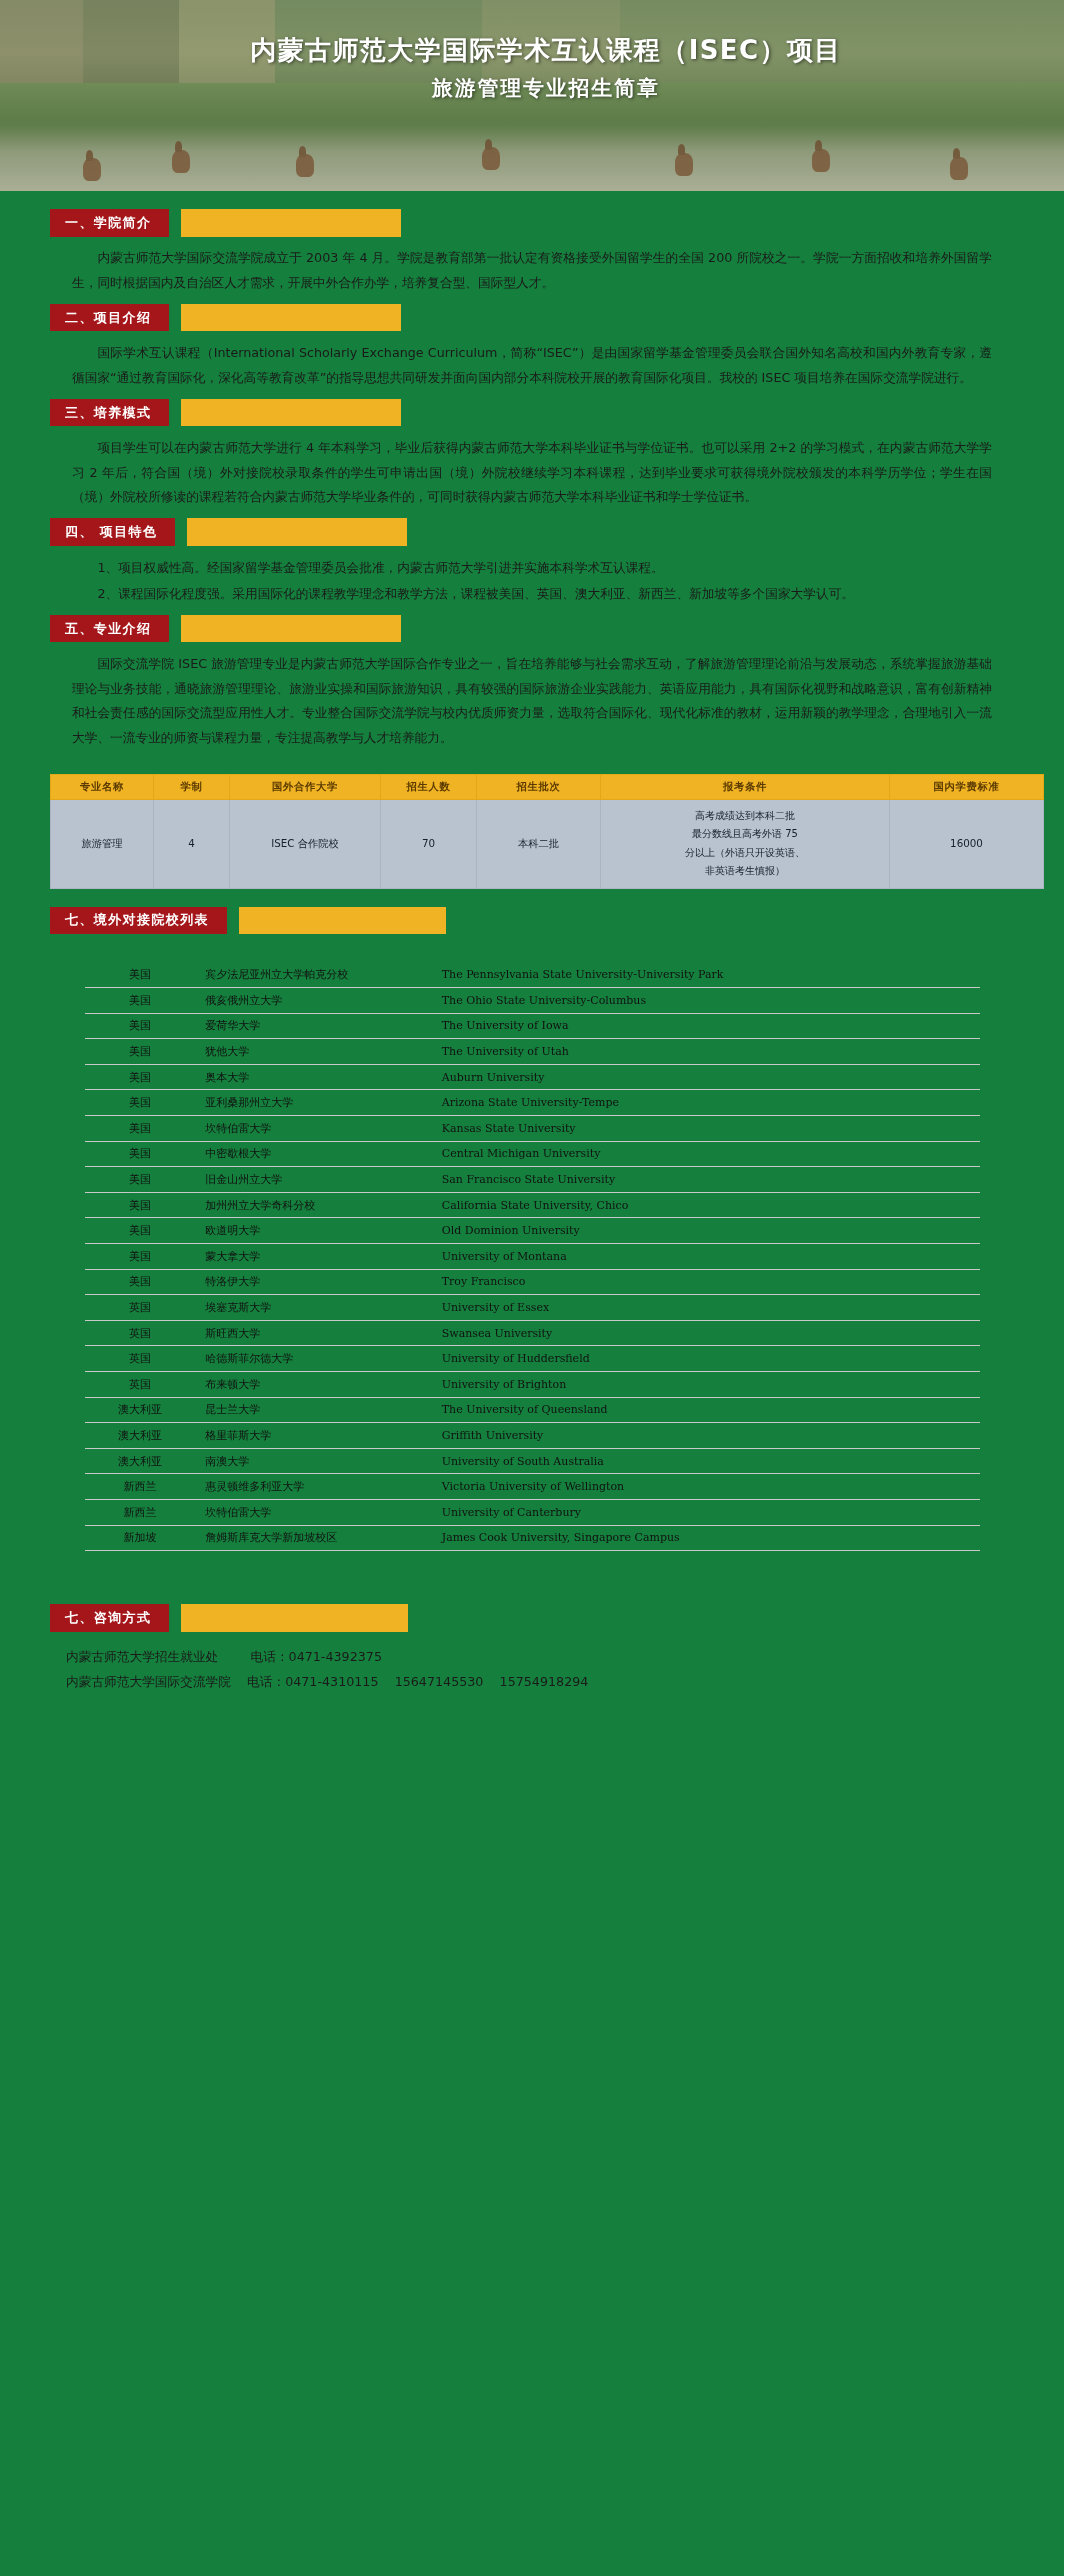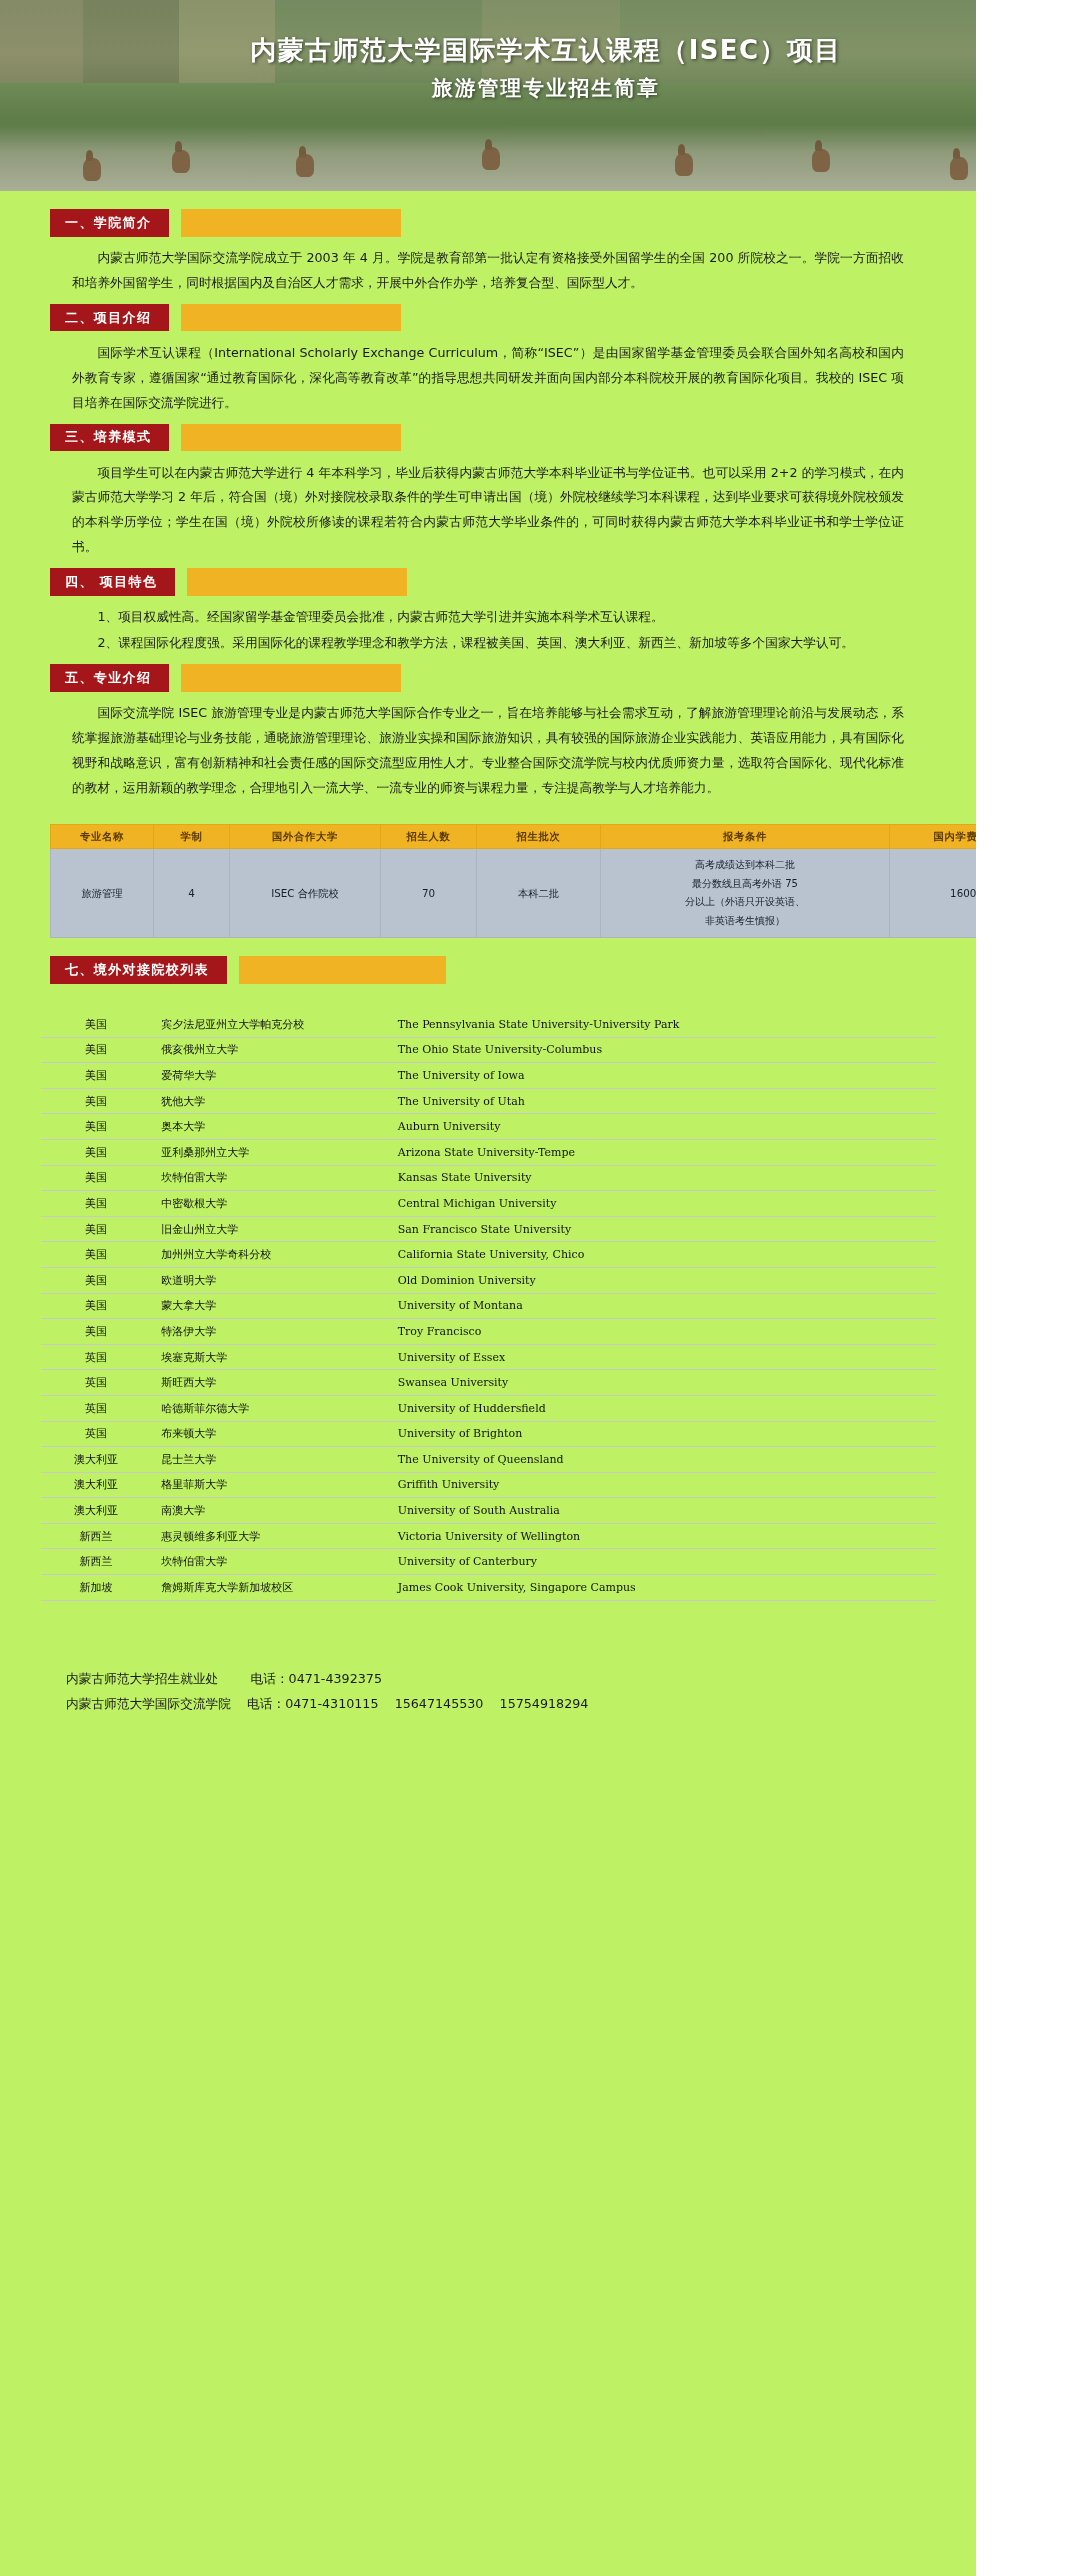--- a/index.html
+++ b/index.html
@@ -6,23 +6,23 @@
     margin: 0;
     padding: 0;
     background: #ffffff;
   }
   body {
     font-family: "Liberation Sans", sans-serif;
     width: 1092px;
   }
   .page {
     position: relative;
-    width: 976px;
+    width: 1064px;
     min-height: 2576px;
-    background: #bef264;
+    background: #15803d;
     overflow: hidden;
   }
 
   
   .hero {
     position: relative;
     width: 1092px;
     height: 191px;
     background:
       linear-gradient(to bottom, rgba(60,90,60,0.30) 0%, rgba(40,70,40,0.20) 45%, rgba(60,95,55,0.28) 100%),
@@ -445,20 +445,26 @@
             <td class="country">新加坡</td>
             <td class="cn">詹姆斯库克大学新加坡校区</td>
             <td class="en">James Cook University, Singapore Campus</td>
           </tr>
         </tbody>
     </table>
   </div>
 
   <div class="spacer-lg"></div>
 
+  <div class="sec-head-row">
+    <div class="sec-head" style="flex:0 0 auto;">
+      <div class="red">七、咨询方式</div>
+      <div class="gold" style="width:227px;"></div>
+    </div>
+  </div>
 
   <div class="contact-block">
     <div class="contact-line">内蒙古师范大学招生就业处        电话：0471-4392375</div>
     <div class="contact-line">内蒙古师范大学国际交流学院    电话：0471-4310115    15647145530    15754918294</div>
   </div>
 
 </div>
 
 
 </body></html>

